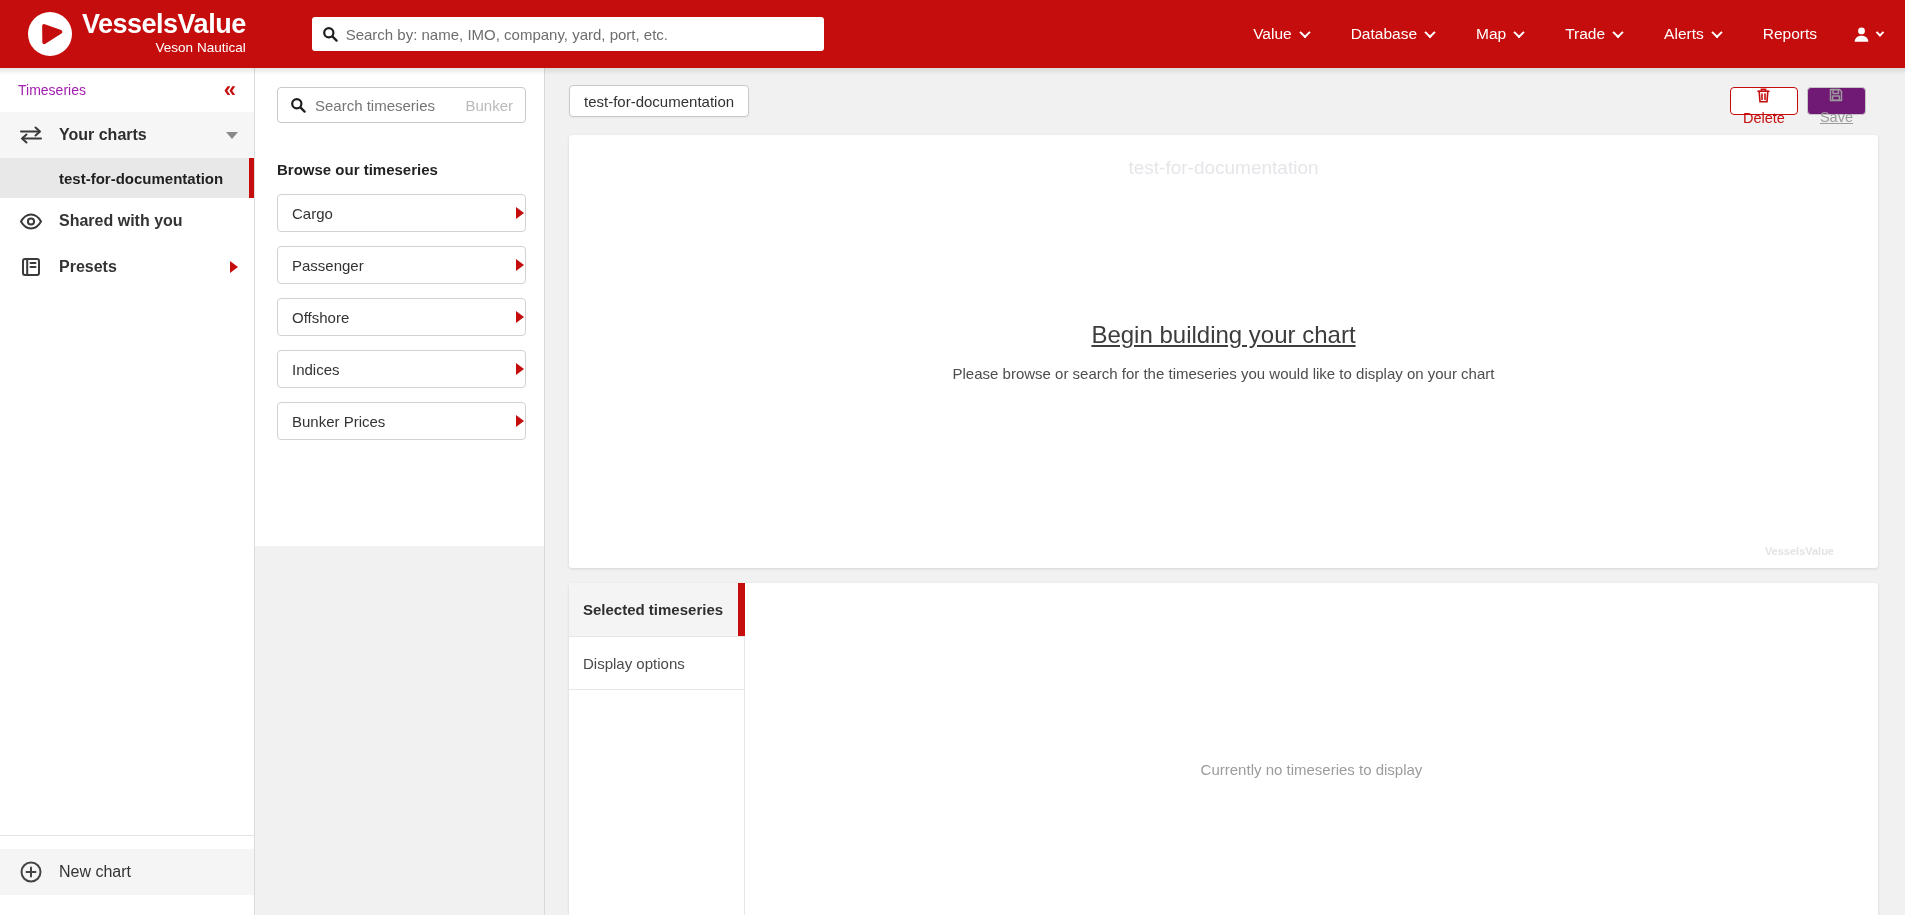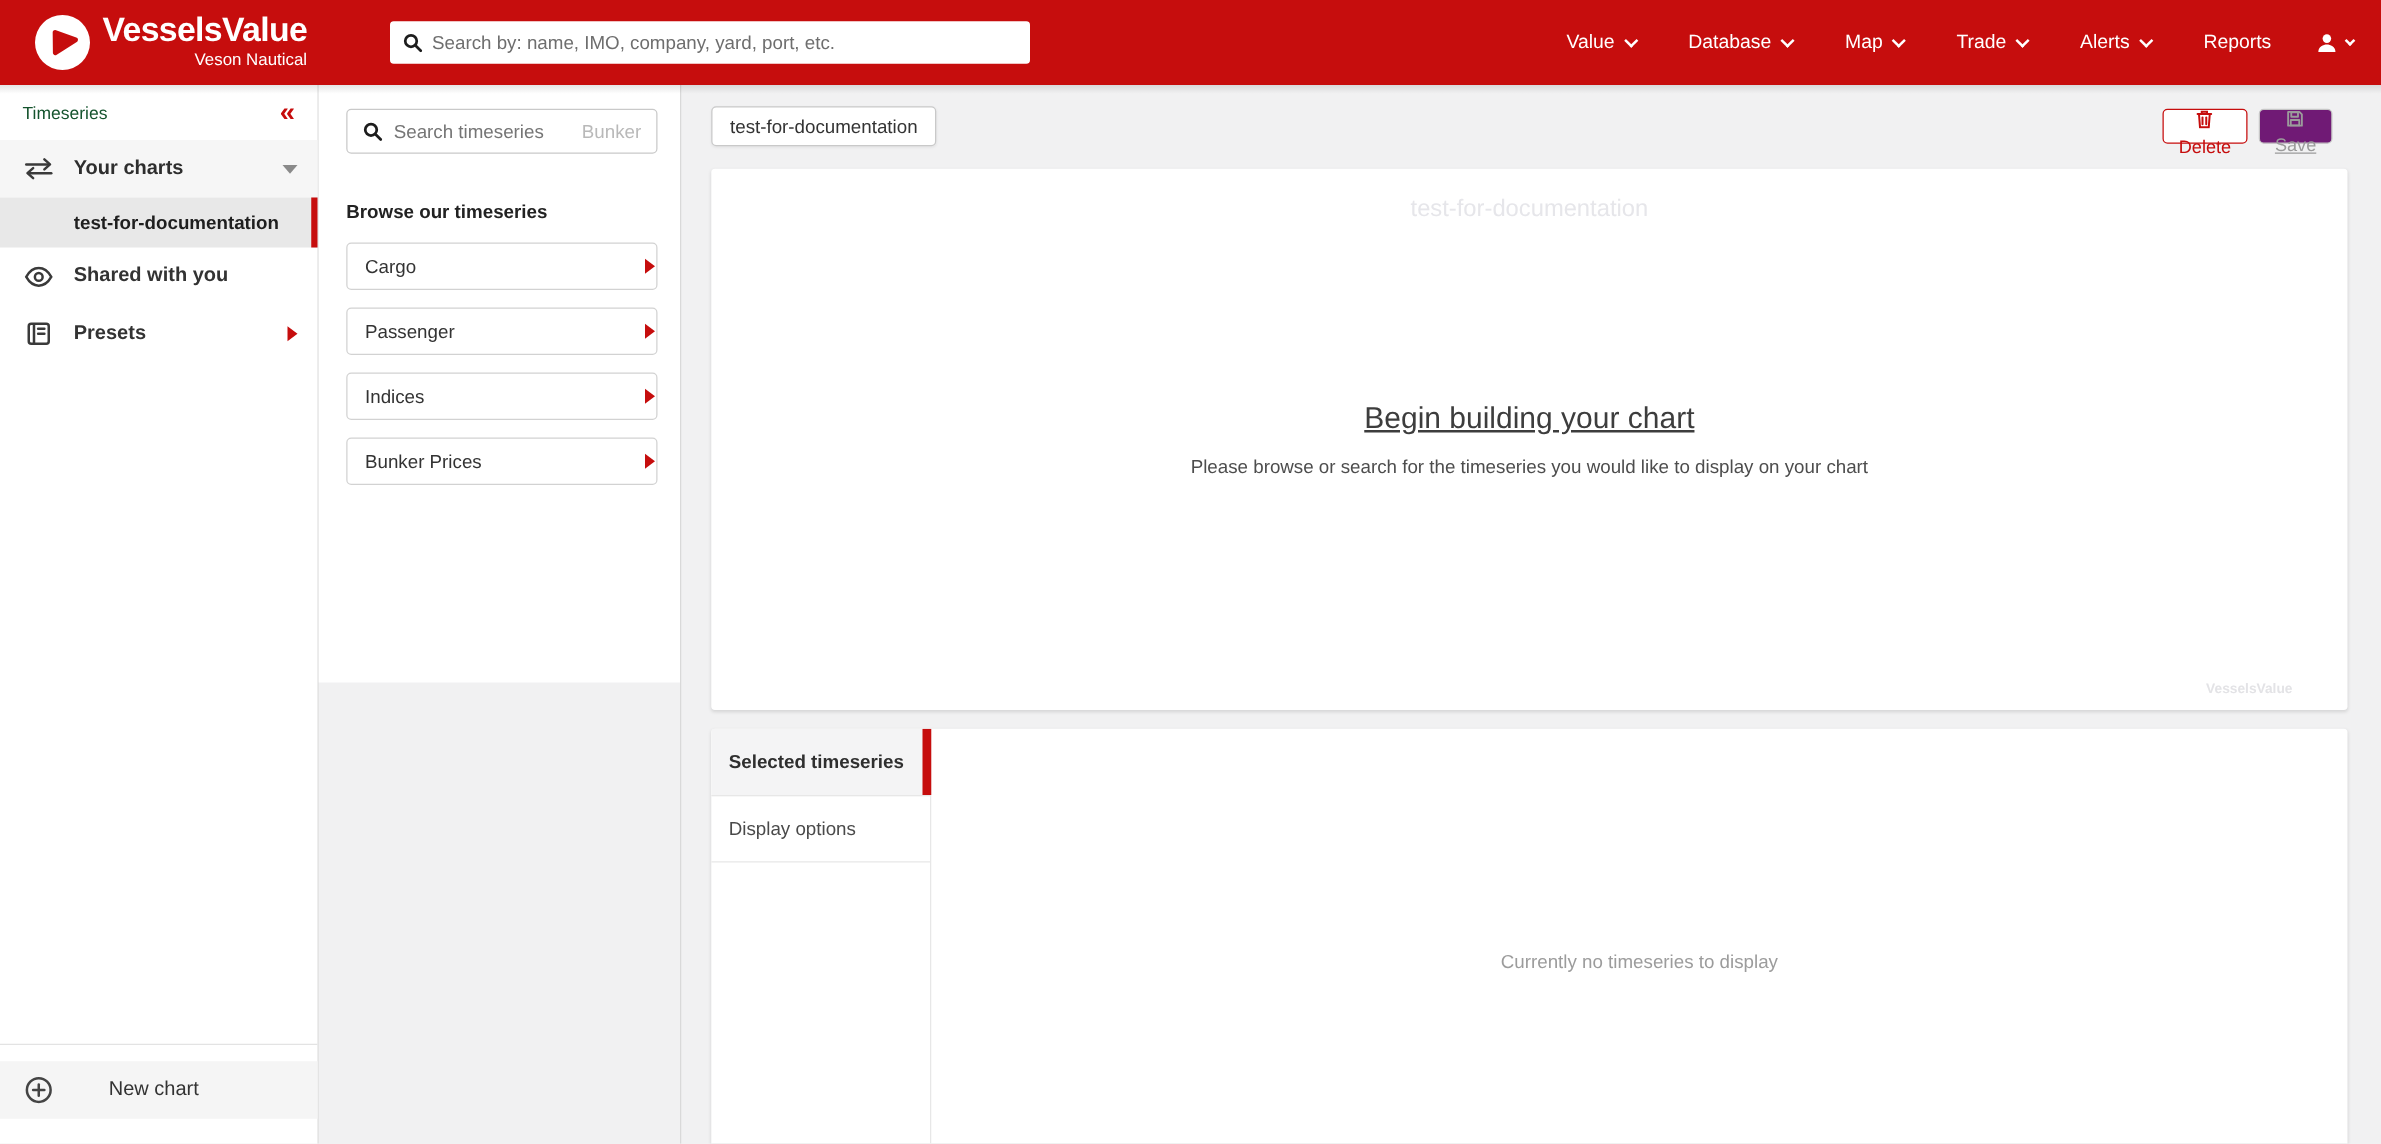--- a/index.html
+++ b/index.html
@@ -26,37 +26,37 @@
   .usermenu .chev { margin-left:6px; width:6px; height:6px; }
 
   
   .app-body { display:flex; height:847px; position:relative; }
   .app-body::before { content:""; position:absolute; left:0; right:0; top:0; height:7px;
     background:linear-gradient(rgba(0,0,0,0.10),rgba(0,0,0,0)); z-index:10; pointer-events:none; }
 
   
   .sidebar { width:255px; background:#fff; border-right:1px solid #dcdcdc; display:flex; flex-direction:column; }
   .sb-title-row { height:44px; display:flex; align-items:center; justify-content:space-between; padding:0 14px 0 18px; }
-  .sb-title { color:#14532d; font-size:14px;text-align:right; }
+  .sb-title { color:#a21caf; font-size:14px;text-align:right; }
   .collapse-btn { color:#c60d0d; font-size:22px; font-weight:bold; line-height:1; cursor:pointer; padding:0 4px; }
   .sb-row { display:flex; align-items:center; padding:0 16px 0 18px; cursor:pointer; color:#333; }
   .sb-row .sb-ico { width:26px; display:flex; justify-content:center; flex:0 0 auto; }
   .sb-row .sb-label { margin-left:15px; font-size:16px; }
   .row-your-charts { height:46px; background:#f6f6f6; }
   .row-your-charts .sb-label { font-weight:600; color:#2e2e2e; }
   .caret-down { width:0; height:0; border-left:6px solid transparent; border-right:6px solid transparent;
     border-top:7px solid #8a8a8a; margin-left:auto; }
   .caret-right-red { width:0; height:0; border-top:6px solid transparent; border-bottom:6px solid transparent;
     border-left:8px solid #c60d0d; margin-left:auto; }
   .row-chart-item { height:40px; background:#e8e8e8; border-right:5px solid #c60d0d; padding-left:59px; }
   .row-chart-item .sb-label { margin-left:0; font-size:15px; font-weight:600; color:#1f1f1f; }
   .row-plain { height:46px;font-weight:bold; }
   .sb-spacer { flex:1; }
   .sb-bottom { border-top:1px solid #e3e3e3; padding:13px 0 20px; }
-  .row-new-chart { height:46px; background:#f5f5f5;gap:28px; }
+  .row-new-chart { height:46px; background:#f5f5f5; }
 
   
   .browse { width:290px; border-right:1px solid #d9d9d9; }
   .browse-white { background:#fff; min-height:478px; padding:19px 18px 10px 22px; }
   .ts-search { height:36px; border:1px solid #c9c9c9; border-radius:4px; background:#fff;
     display:flex; align-items:center; padding:0 12px; }
   .ts-search input { border:none; outline:none; flex:1; font-size:15px; color:#333; margin-left:9px;
     font-family:inherit; background:transparent; min-width:0; }
   .ts-search input::placeholder { color:#757575; }
   .clear-btn { color:#b9b9b9; font-size:15px; cursor:pointer; }
@@ -239,20 +239,24 @@
       </div>
 
       <div class="browse-heading">Browse our timeseries</div>
 
       <div class="cat-btn">
         <span class="cat-label">Cargo</span>
         <span class="caret-right-red"></span>
       </div>
       <div class="cat-btn">
         <span class="cat-label">Passenger</span>
+        <span class="caret-right-red"></span>
+      </div>
+      <div class="cat-btn">
+        <span class="cat-label">Offshore</span>
         <span class="caret-right-red"></span>
       </div>
       <div class="cat-btn">
         <span class="cat-label">Indices</span>
         <span class="caret-right-red"></span>
       </div>
       <div class="cat-btn">
         <span class="cat-label">Bunker Prices</span>
         <span class="caret-right-red"></span>
       </div>

